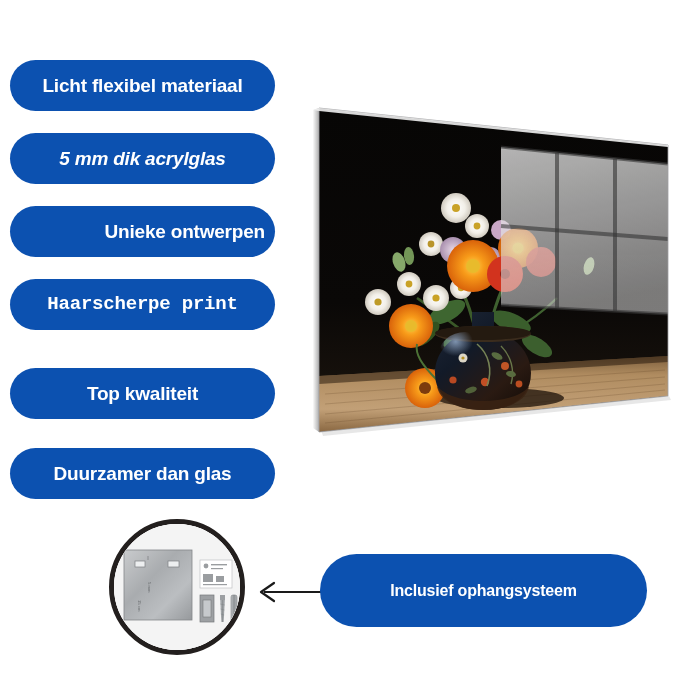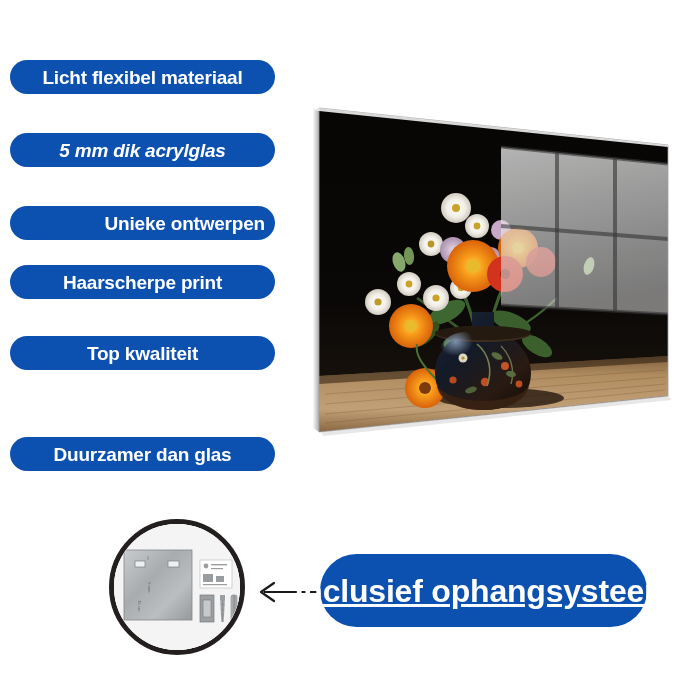--- a/index.html
+++ b/index.html
@@ -17,43 +17,43 @@
     height: 700px;
     background: #ffffff;
     overflow: hidden;
   }
 
   
   .badge {
     position: absolute;
     left: 10px;
     width: 265px;
-    height: 34px;
+    height: 51px;
     border-radius: 26px;
     background: #0C51B0;
     display: flex;
     align-items: center;
     justify-content: center;
     box-sizing: border-box;
     padding: 0 10px;
   }
   .badge-label {
     color: #ffffff;
     font-size: 19px;
     font-weight: bold;
     letter-spacing: -0.2px;
     white-space: nowrap;
     line-height: 1;
   }
   .b0 { top: 60px; }
   .b1 { top: 133px; font-style: italic; }
   .b2 { top: 206px; justify-content: flex-end; }
-  .b3 { top: 265px; }
-  .b4 { top: 336px; justify-content: center; }
-  .b5 { top: 437px; }
+  .b3 { top: 279px; font-family: Liberation Mono, monospace; }
+  .b4 { top: 368px; justify-content: center; }
+  .b5 { top: 448px; }
 
   
   #panel-wrap {
     position: absolute;
     left: 305px;
     top: 98px;
     width: 370px;
     height: 345px;
   }
   #panel-svg { display: block; width: 370px; height: 345px; }
@@ -100,22 +100,21 @@
     height: 73px;
     border-radius: 37px;
     background: #0C51B0;
     display: flex;
     align-items: center;
     justify-content: center;
     box-sizing: border-box;
     padding: 0 16px;
   }
   #callout-badge .badge-label {
-    font-size: 32px;
-    text-decoration: underline;
+    font-size: 16px;
   }
 </style>
 </head>
 <body>
 
 <div id="stage">
 
   <div>
 
     <div class="badge b0">

